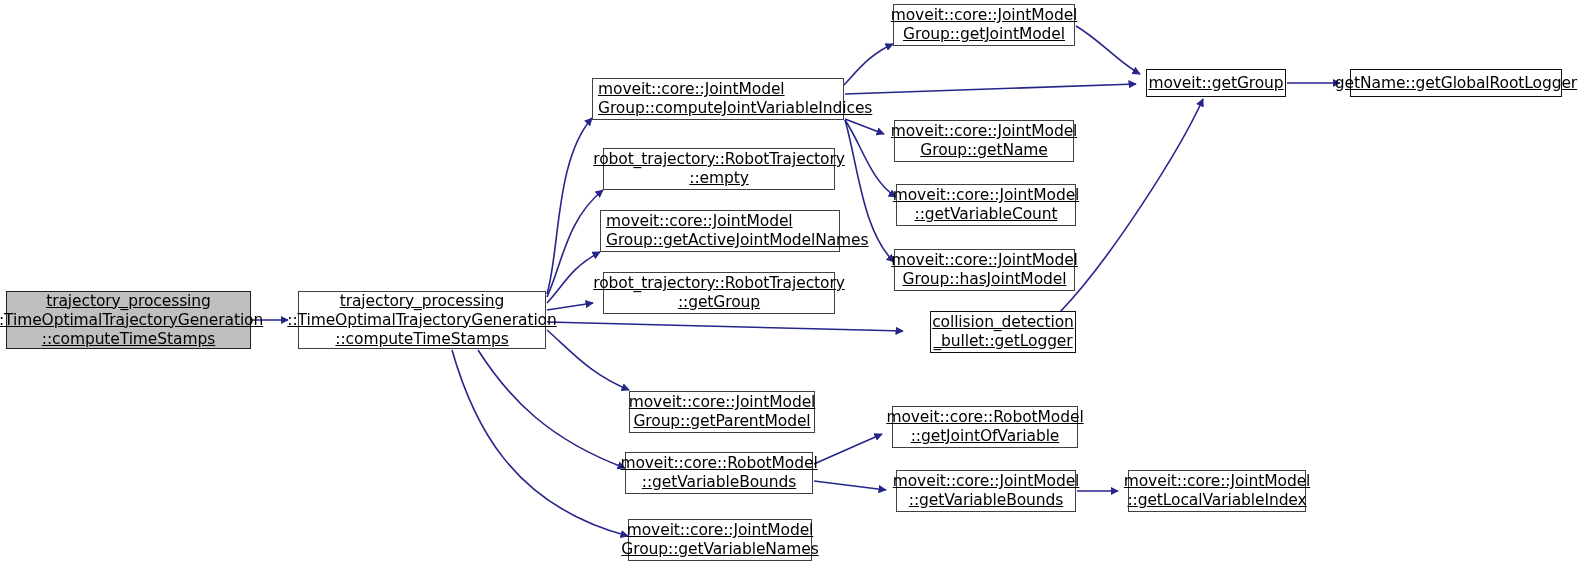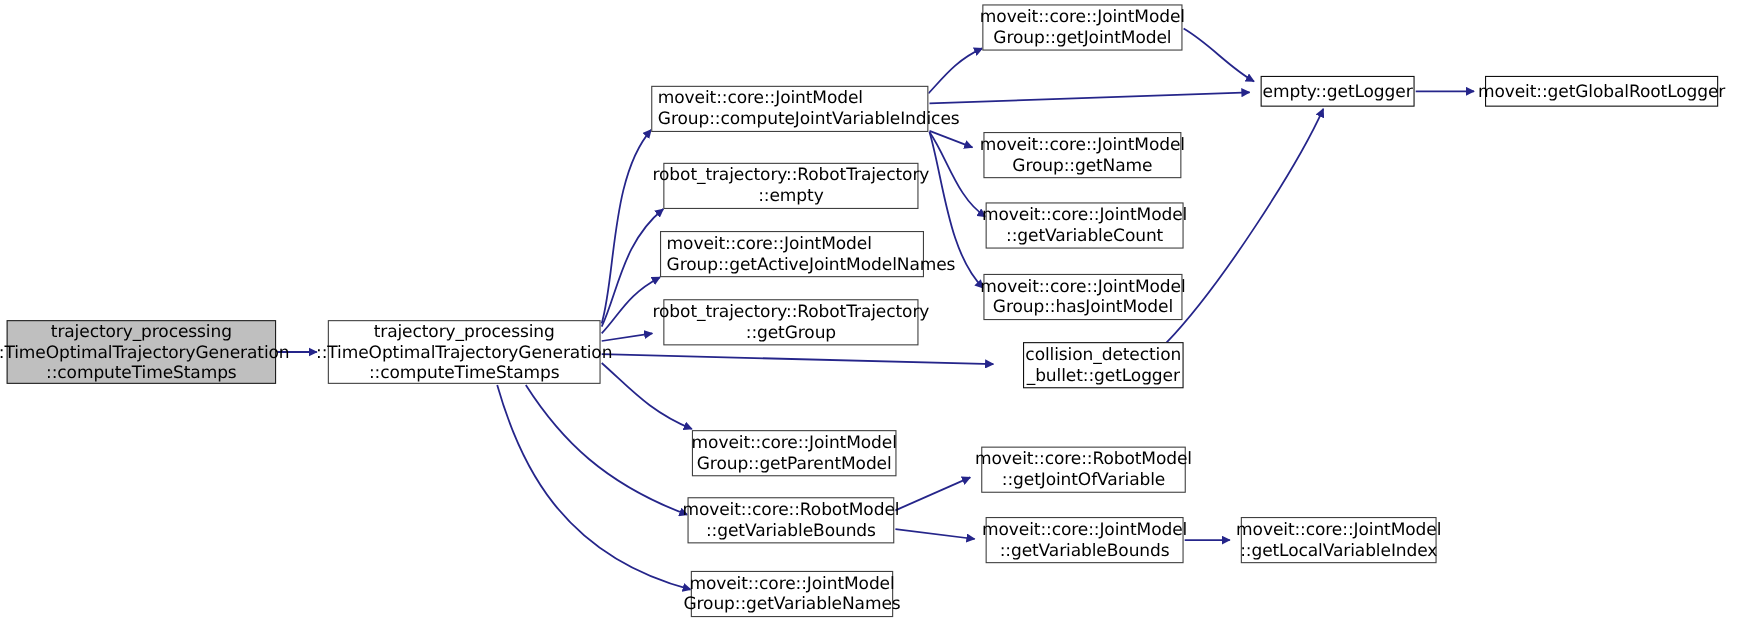--- a/index.html
+++ b/index.html
@@ -31,20 +31,21 @@
     display: flex;
     align-items: center;
     justify-content: center;
     text-align: center;
     color: #000000;
     font-size: 15.5px;
     line-height: 19px;
     letter-spacing: -0.1px;
     white-space: pre-line;
     z-index: 2;
+    text-decoration: underline;
   }
   .node.highlight {
     background: #bfbfbf;
     border: 1px solid #202020;
   }
   .node.sharp {
     border: 1px solid #101010;
   }
   .node.leftalign {
     justify-content: flex-start;
@@ -113,18 +114,18 @@
       <div class="node" style="left: 896px; top: 184px; width: 180px; height: 42px;">moveit::core::JointModel
 ::getVariableCount</div>
       <div class="node" style="left: 894px; top: 249px; width: 181px; height: 42px;">moveit::core::JointModel
 Group::hasJointModel</div>
       <div class="node sharp" style="left: 913px; top: 311px; width: 146px; height: 42px; margin-left: 17px;">collision_detection
 _bullet::getLogger</div>
       <div class="node" style="left: 892px; top: 406px; width: 186px; height: 42px;">moveit::core::RobotModel
 ::getJointOfVariable</div>
       <div class="node" style="left: 896px; top: 470px; width: 180px; height: 42px;">moveit::core::JointModel
 ::getVariableBounds</div>
-      <div class="node sharp" style="left: 1146px; top: 69px; width: 140px; height: 28px;">empty::getLogger</div>
-      <div class="node sharp" style="left: 1350px; top: 69px; width: 212px; height: 28px;">moveit::getGlobalRootLogger</div>
+      <div class="node sharp" style="left: 1146px; top: 69px; width: 140px; height: 28px;">moveit::getGroup</div>
+      <div class="node sharp" style="left: 1350px; top: 69px; width: 212px; height: 28px;">getName::getGlobalRootLogger</div>
       <div class="node" style="left: 1128px; top: 470px; width: 178px; height: 42px;">moveit::core::JointModel
 ::getLocalVariableIndex</div>
     </div>
 </div>
 
 </body></html>

